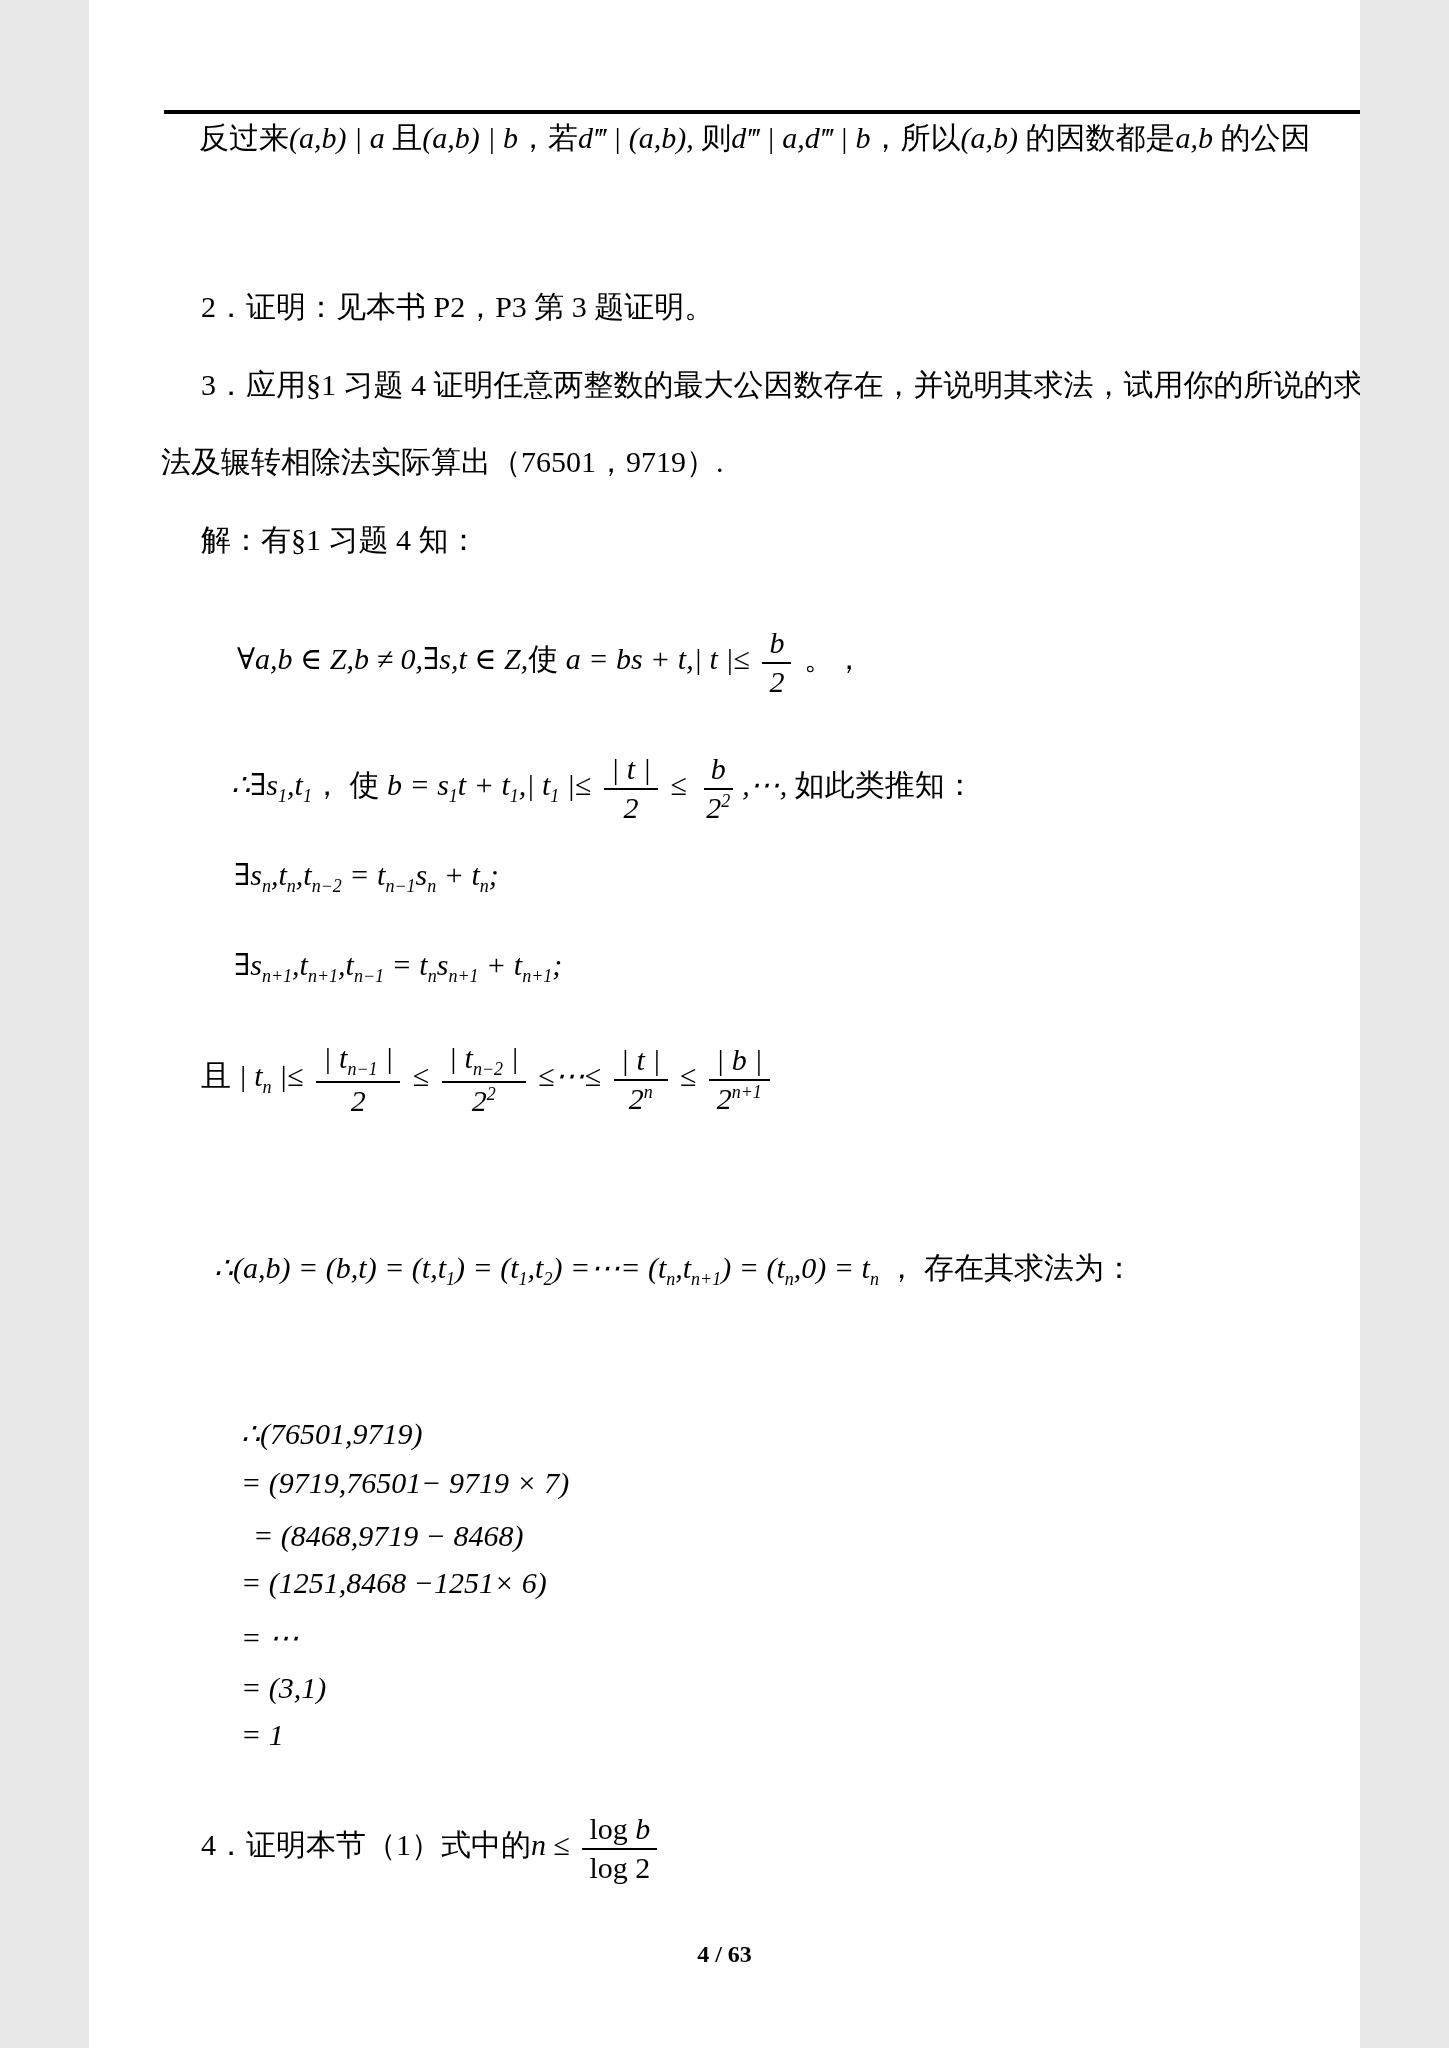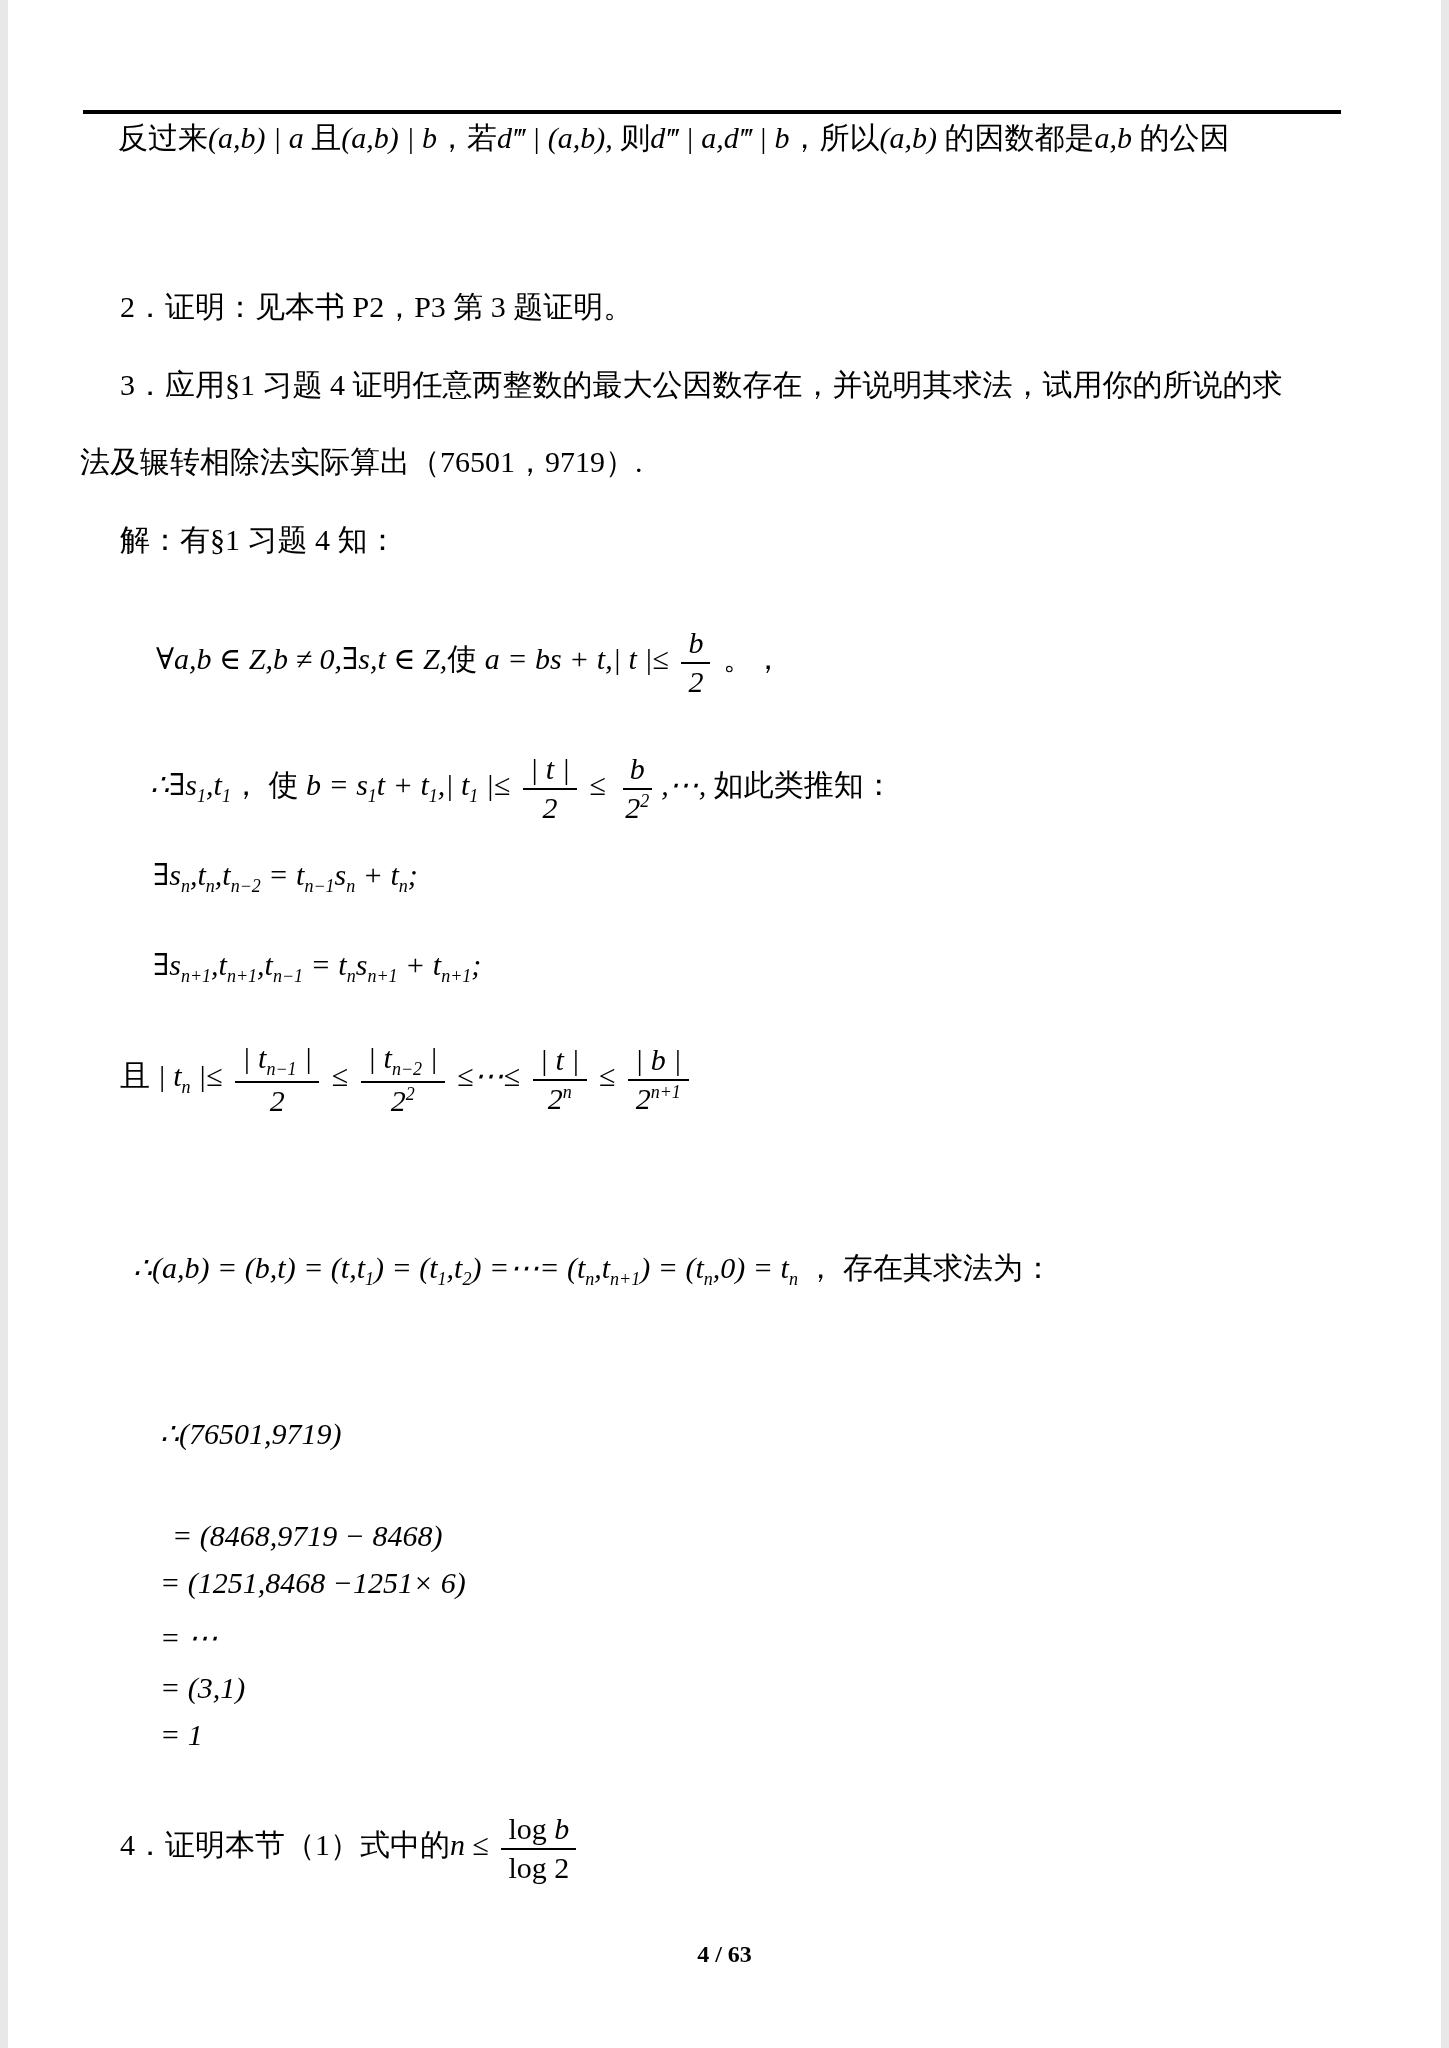--- a/index.html
+++ b/index.html
@@ -1,18 +1,18 @@
 <!DOCTYPE html>
 <html><head>
 <meta charset="utf-8">
 <style>
   html,body { margin:0; padding:0; background:#e8e8e8; }
   .page {
     position:relative;
-    width:1433px; height:2048px;
+    width:1271px; height:2048px;
     margin:0 auto;
     background:#ffffff;
     color:#000;
     font-family:"Liberation Serif","DejaVu Serif",serif;
     overflow:hidden;
   }
   .header-rule {
     position:absolute;
     left:75px; top:110px;
     width:1258px; height:4px;
@@ -91,20 +91,21 @@
       </span> ≤⋯≤ <span class="frac">
         <span class="num">| t |</span>
         <span class="den">2<sup>n</sup></span>
       </span> ≤ <span class="frac">
         <span class="num">| b |</span>
         <span class="den">2<sup>n+1</sup></span>
       </span></div>
   <div class="line math" style="left:125px; top:1249px;">∴(a,b) = (b,t) = (t,t<sub>1</sub>) = (t<sub>1</sub>,t<sub>2</sub>) =⋯= (t<sub>n</sub>,t<sub>n+1</sub>) = (t<sub>n</sub>,0) = t<sub>n</sub><span class="rm"> ， 存在其求法为：</span></div>
 
   <div class="line math" style="left:152px; top:1415px;">∴(76501,9719)</div>
+  <div class="line math" style="left:152px; top:1464px;">= (9719,76501− 9719 × 7)</div>
   <div class="line math" style="left:152px; top:1517px;margin-left:12px;">= (8468,9719 − 8468)</div>
   <div class="line math" style="left:152px; top:1564px;">= (1251,8468 −1251× 6)</div>
   <div class="line math" style="left:152px; top:1619px;">= ⋯</div>
   <div class="line math" style="left:152px; top:1669px;">= (3,1)</div>
   <div class="line math" style="left:152px; top:1716px;">= 1</div>
 
   <div class="line text" style="left:112px; top:1812px;">4．证明本节（1）式中的<span class="it">n</span> ≤ <span class="frac">
         <span class="num">log <span class="it">b</span></span>
         <span class="den">log 2</span>
       </span></div>

